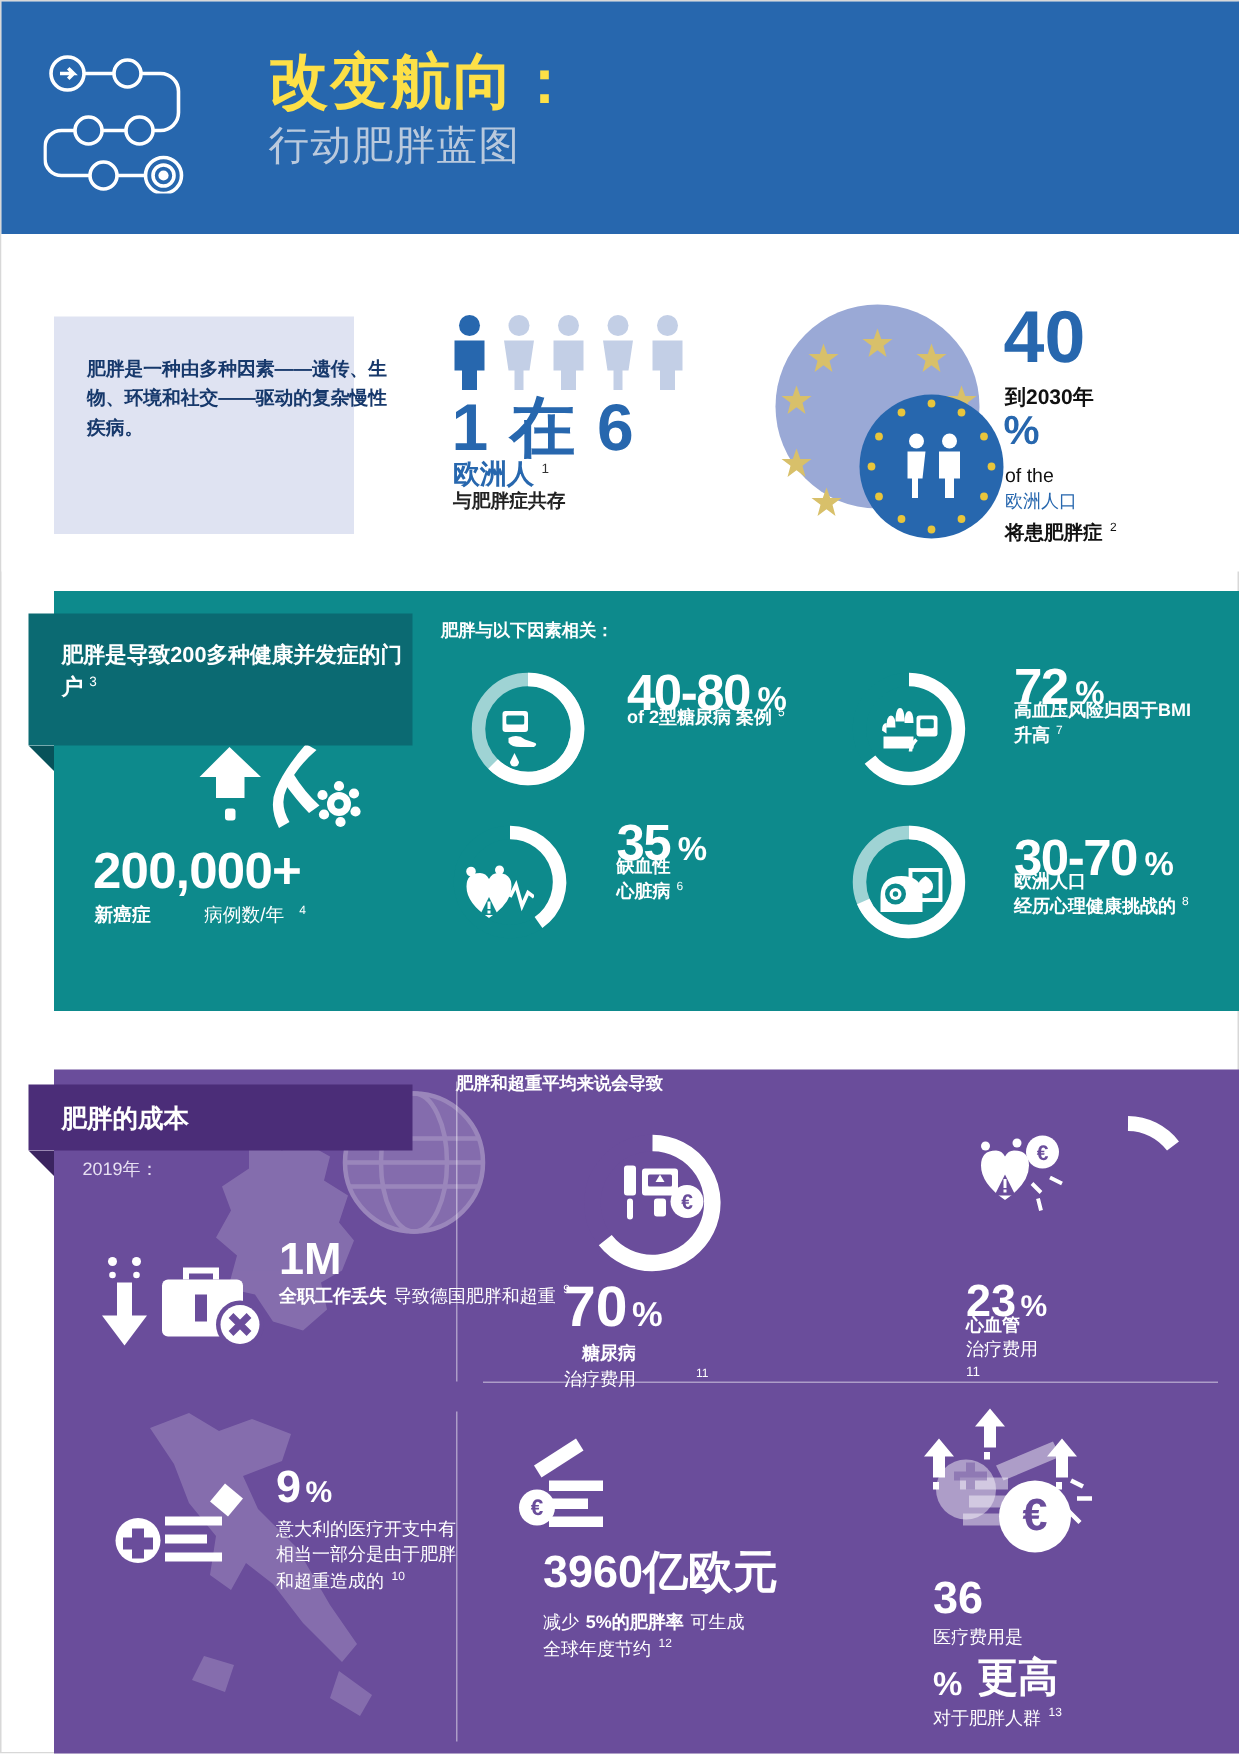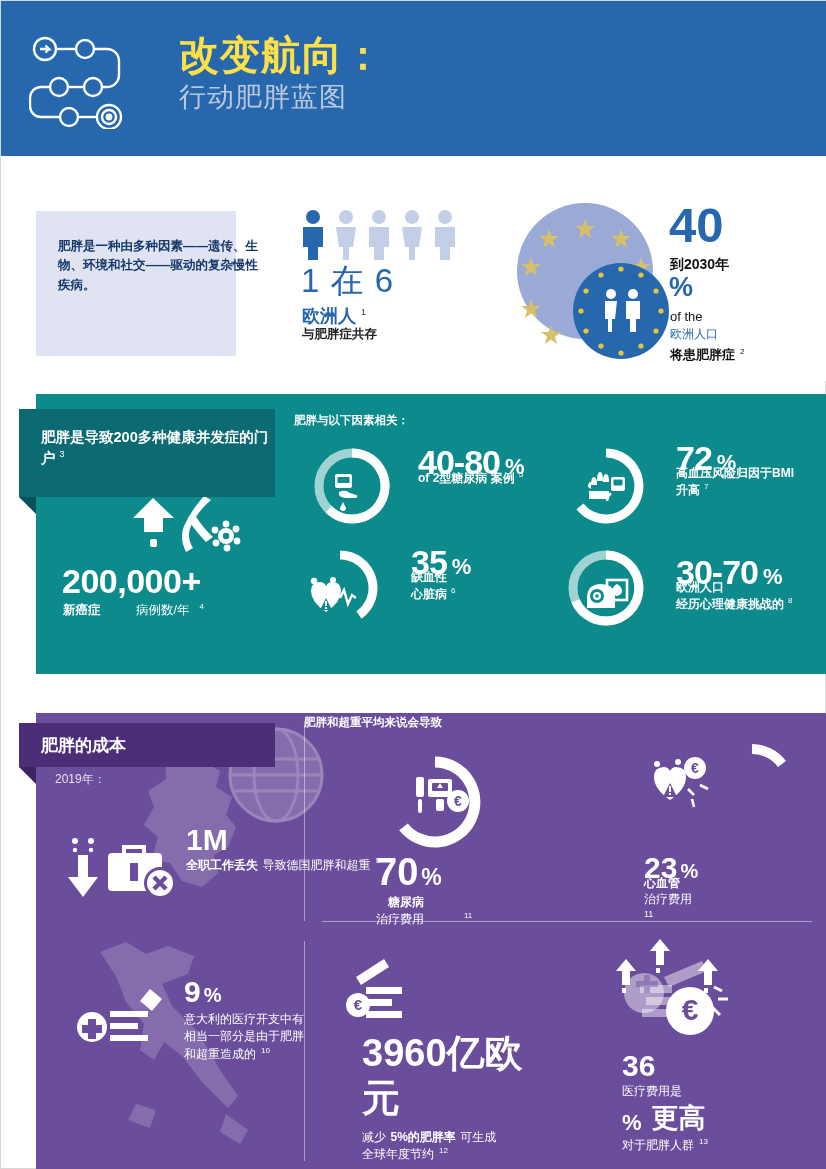--- a/index.html
+++ b/index.html
@@ -21,21 +21,21 @@
   .header-title{font-size:40px;font-weight:bold;color:#fde047;line-height:1.08;letter-spacing:1px;}
   .header-sub{font-size:27px;color:#b9c9dd;line-height:1.1;margin-top:6px;letter-spacing:1px;}
 
   
   .band-top{position:absolute;left:0;top:155px;width:826px;height:225px;background:#ffffff;}
   .lead-box{position:absolute;left:35px;top:55px;width:200px;height:145px;background:#dfe3f2;}
   .lead-text{position:absolute;left:22px;top:26px;width:200px;font-size:12.5px;font-weight:bold;
              color:#16386b;line-height:1.55;}
 
   .people-group{position:absolute;left:298px;top:52px;width:180px;height:52px;}
-  .stat-1in6{position:absolute;left:300px;top:108px;font-size:33px;font-weight:normal;color:#2767ae;
+  .stat-1in6{position:absolute;left:300px;top:108px;font-size:44px;font-weight:bold;color:#2767ae;
              letter-spacing:1px;line-height:1;}
   .euro-people{position:absolute;left:301px;top:148px;font-size:18px;font-weight:bold;color:#2767ae;}
   .euro-people sup{font-size:9px;font-weight:normal;color:#333;vertical-align:super;margin-left:5px;}
   .live-with{position:absolute;left:301px;top:170px;font-size:12.5px;color:#222;font-weight:bold;}
 
   .eu-flag{position:absolute;left:512px;top:45px;width:160px;height:160px;}
   .big30{position:absolute;left:668px;top:46px;font-size:49px;font-weight:bold;color:#2767ae;line-height:0.95;}
   .by2030{position:absolute;left:669px;top:100px;font-size:14px;color:#111;font-weight:bold;}
   .pct30{position:absolute;left:668px;top:118px;font-size:27px;font-weight:bold;color:#2767ae;line-height:1;}
   .ofthe{position:absolute;left:669px;top:153px;font-size:13px;color:#111;}
@@ -439,21 +439,21 @@
       <svg width="120" height="90" viewBox="0 0 120 90" fill="#ffffff">
         <path d="M12 24 l28 -18 l5 8 l-28 18z"></path>
         <rect x="22" y="34" width="36" height="7"></rect>
         <rect x="22" y="46" width="26" height="7"></rect>
         <rect x="22" y="58" width="36" height="7"></rect>
         <circle cx="14" cy="52" r="12"></circle>
         <text x="14" y="57" font-size="15" font-weight="bold" fill="#6a4d9b" text-anchor="middle" font-family="Liberation Sans, sans-serif">€</text>
       </svg>
     </div>
     <div class="p-fact" style="left:326px;top:318px;width:190px;">
-      <div class="num" style="font-size:38px;line-height:1.18;">3960亿欧元</div>
+      <div class="num" style="font-size:30px;line-height:1.18;">3960亿欧元</div>
       <div style="margin-top:6px;">
         <span class="lbl-l">减少</span>
         <span class="lbl">5%的肥胖率</span>
         <span class="lbl-l">可生成</span>
       </div>
       <div class="lbl-l"><span>全球年度节约</span><sup>12</sup></div>
     </div>
 
     <div style="position:absolute;left:566px;top:222px;">
       <svg width="160" height="120" viewBox="0 0 160 120" fill="#ffffff">

